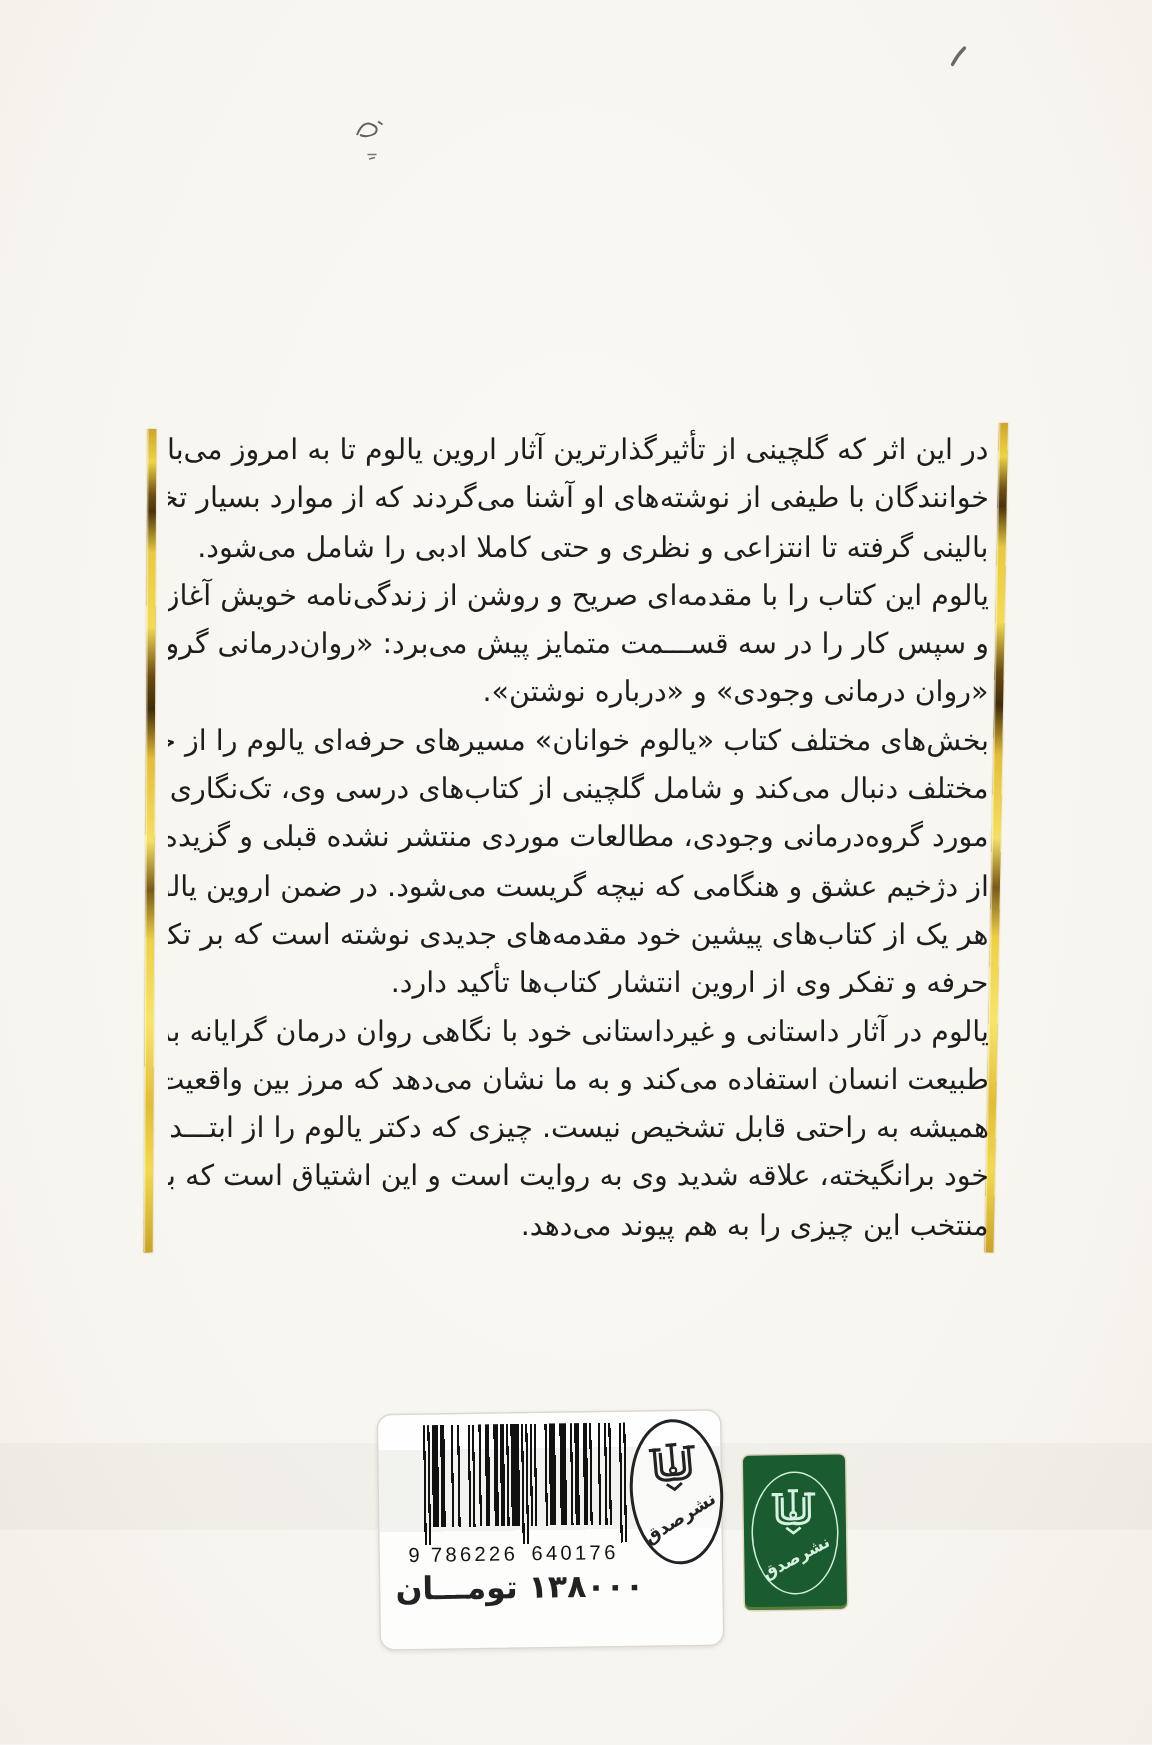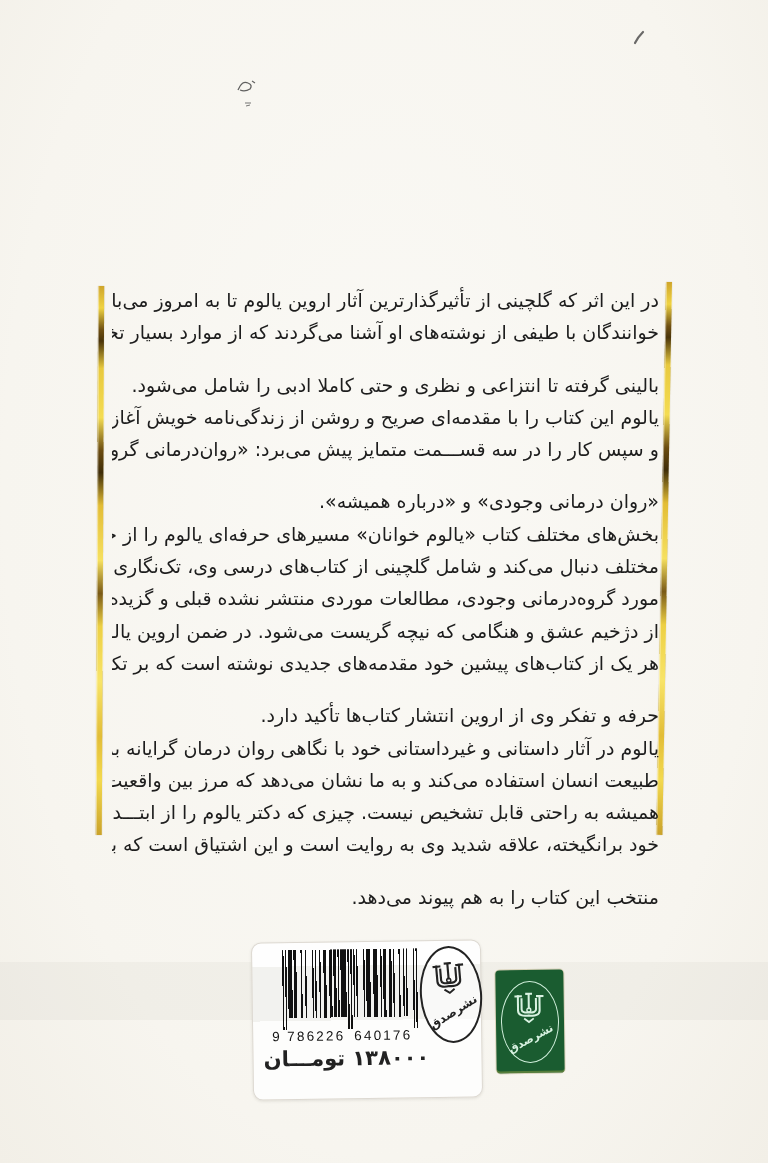--- a/index.html
+++ b/index.html
@@ -39,21 +39,21 @@
     color:#1d1d1d;
     font-size:19px;
     font-weight:500;
   }
   .para{margin:0;}
   .line{
     height:32.3px;line-height:32.3px;
     text-align:justify;text-align-last:justify;
     white-space:nowrap;overflow:hidden;
   }
-  .line.last{text-align-last:right;margin-top:20px;}
+  .line.last{text-align-last:right;}
   
   .sticker{
     position:absolute;left:252px;top:941px;width:228px;height:156px;
     background:linear-gradient(180deg,#fefefe 0 15%, #f2f2ef 15% 50%, #fdfdfc 50%);
     border:1px solid #ddd9d2;border-radius:10px;
     transform:rotate(-.8deg);
     box-shadow:0 1px 3px rgba(60,55,40,.12);
   }
   .barcode-wrap{position:absolute;left:18px;top:7px;width:150px;height:95px;}
   .barcode-digits{font-family:"Liberation Sans",sans-serif;}
@@ -108,36 +108,36 @@
 
   <div class="text-block">
       <div class="para">
         <div class="line">در این اثر که گلچینی از تأثیرگذارترین آثار اروین یالوم تا به امروز می‌باشد،</div>
         <div class="line">خوانندگان با طیفی از نوشته‌های او آشنا می‌گردند که از موارد بسیار تخصصی و</div>
         <div class="line last">بالینی گرفته تا انتزاعی و نظری و حتی کاملا ادبی را شامل می‌شود.</div>
       </div>
       <div class="para">
         <div class="line">یالوم این کتاب را با مقدمه‌ای صریح و روشن از زندگی‌نامه خویش آغاز می‌نماید</div>
         <div class="line">و سپس کار را در سه قســـمت متمایز پیش می‌برد: «روان‌درمانی گروهی»،</div>
-        <div class="line last">«روان درمانی وجودی» و «درباره همیشه».</div>
+        <div class="line last">«روان درمانی وجودی» و «درباره نوشتن».</div>
       </div>
       <div class="para">
         <div class="line">بخش‌های مختلف کتاب «یالوم خوانان» مسیرهای حرفه‌ای یالوم را از جهات</div>
         <div class="line">مختلف دنبال می‌کند و شامل گلچینی از کتاب‌های درسی وی، تک‌نگاری در</div>
         <div class="line">مورد گروه‌درمانی وجودی، مطالعات موردی منتشر نشده قبلی و گزیده‌هایی</div>
         <div class="line">از دژخیم عشق و هنگامی که نیچه گریست می‌شود. در ضمن اروین یالوم برای</div>
         <div class="line">هر یک از کتاب‌های پیشین خود مقدمه‌های جدیدی نوشته است که بر تکامل</div>
         <div class="line last">حرفه و تفکر وی از اروین انتشار کتاب‌ها تأکید دارد.</div>
       </div>
       <div class="para">
         <div class="line">یالوم در آثار داستانی و غیرداستانی خود با نگاهی روان درمان گرایانه برای کشف</div>
         <div class="line">طبیعت انسان استفاده می‌کند و به ما نشان می‌دهد که مرز بین واقعیت و خیال</div>
         <div class="line">همیشه به راحتی قابل تشخیص نیست. چیزی که دکتر یالوم را از ابتـــدای کار</div>
         <div class="line">خود برانگیخته، علاقه شدید وی به روایت است و این اشتیاق است که بخش‌های</div>
-        <div class="line last">منتخب این کتاب را به هم پیوند می‌دهد.</div>
+        <div class="line last">منتخب این چیزی را به هم پیوند می‌دهد.</div>
       </div>
     </div>
 
   <div class="scan-band"></div>
 
   <div class="sticker">
     <div class="barcode-wrap">
       <svg id="barcode-svg" width="150" height="95" viewBox="0 0 150 95" shape-rendering="crispEdges">
         <g id="bars" fill="#111">
             <rect x="12.00" y="0" width="1.42" height="80"></rect>

